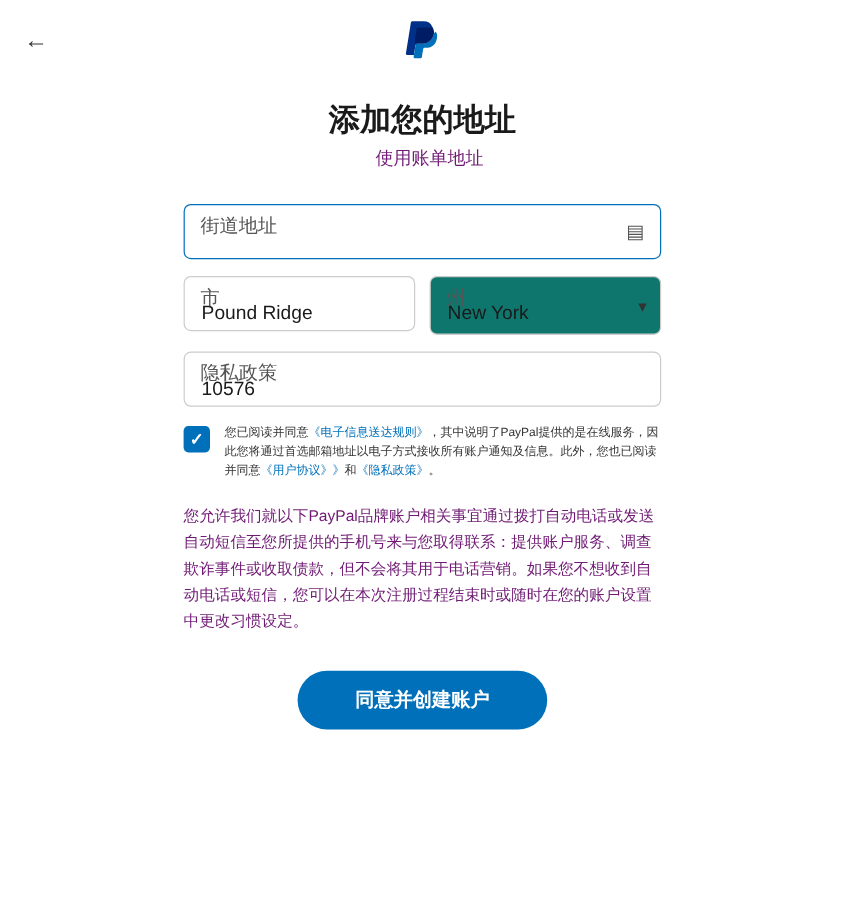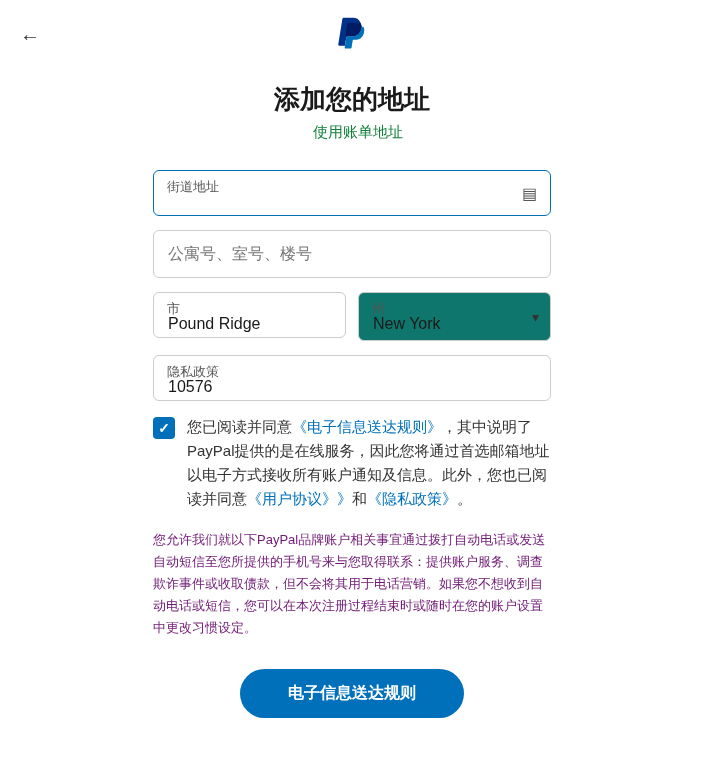--- a/index.html
+++ b/index.html
@@ -49,21 +49,21 @@
       font-size: 26px;
       font-weight: 600;
       color: #1a1a1a;
       text-align: right;
       margin-top: 20px;
       margin-bottom: 6px;
     }
 
     .page-subtitle {
       font-size: 15px;
-      color: #15803d;
+      color: #701a75;
       text-align: right;
       margin-bottom: 28px;
       margin-left: 12px;
     }
 
     .form-container {
       width: 100%;
       max-width: 430px;
       padding: 0 16px;
     }
@@ -85,21 +85,21 @@
     }
 
     .input-field.normal-border {
       border-color: #cccccc;
     }
 
     .input-label {
       position: absolute;
       top: 8px;
       left: 14px;
-      font-size: 13px;
+      font-size: 16px;
       color: #555;
       pointer-events: none;
     }
 
     .input-icon {
       position: absolute;
       right: 14px;
       top: 50%;
       transform: translateY(-50%);
       color: #555;
@@ -166,21 +166,21 @@
       margin-top: 2px;
     }
 
     .checkmark {
       color: #fff;
       font-size: 14px;
       font-weight: bold;
     }
 
     .consent-text {
-      font-size: 15px;
+      font-size: 10px;
       line-height: 1.6;
       color: #333;
     }
 
     .consent-text a, .consent-link {
       color: #0070ba;
       text-decoration: none;
     }
 
     .paragraph-text {
@@ -223,23 +223,20 @@
 <div class="page-subtitle">使用账单地址</div>
 
 <div class="form-container">
 
   <div class="input-group">
     <span class="input-label">街道地址</span>
     <input type="text" class="input-field" value="" style="">
     <span class="input-icon">▤</span>
   </div>
 
-  <div class="input-group">
-    <input type="text" class="input-field normal-border" style="padding: 14px;" placeholder="公寓号、室号、楼号">
-  </div>
 
   <div class="row-two">
     <div class="input-group">
       <span class="input-label">市</span>
       <input type="text" class="input-field normal-border" value="Pound Ridge" style="">
     </div>
     <div class="input-group select-wrapper">
       <span class="input-label">州</span>
       <select class="select-field">
         <option value="New York">New York</option>
@@ -263,13 +260,13 @@
     </div>
     <div class="consent-text">
       <span>您已阅读并同意</span><a class="consent-link">《电子信息送达规则》</a><span>，其中说明了PayPal提供的是在线服务，因此您将通过首选邮箱地址以电子方式接收所有账户通知及信息。此外，您也已阅读并同意</span><a class="consent-link">《用户协议》》</a><span>和</span><a class="consent-link">《隐私政策》</a><span>。</span>
     </div>
   </div>
 
 </div>
 
 <div class="paragraph-text">您允许我们就以下PayPal品牌账户相关事宜通过拨打自动电话或发送自动短信至您所提供的手机号来与您取得联系：提供账户服务、调查欺诈事件或收取债款，但不会将其用于电话营销。如果您不想收到自动电话或短信，您可以在本次注册过程结束时或随时在您的账户设置中更改习惯设定。</div>
 
-<button class="submit-btn">电子信息送达规则</button>
+<button class="submit-btn">同意并创建账户</button>
 
 </body></html>

